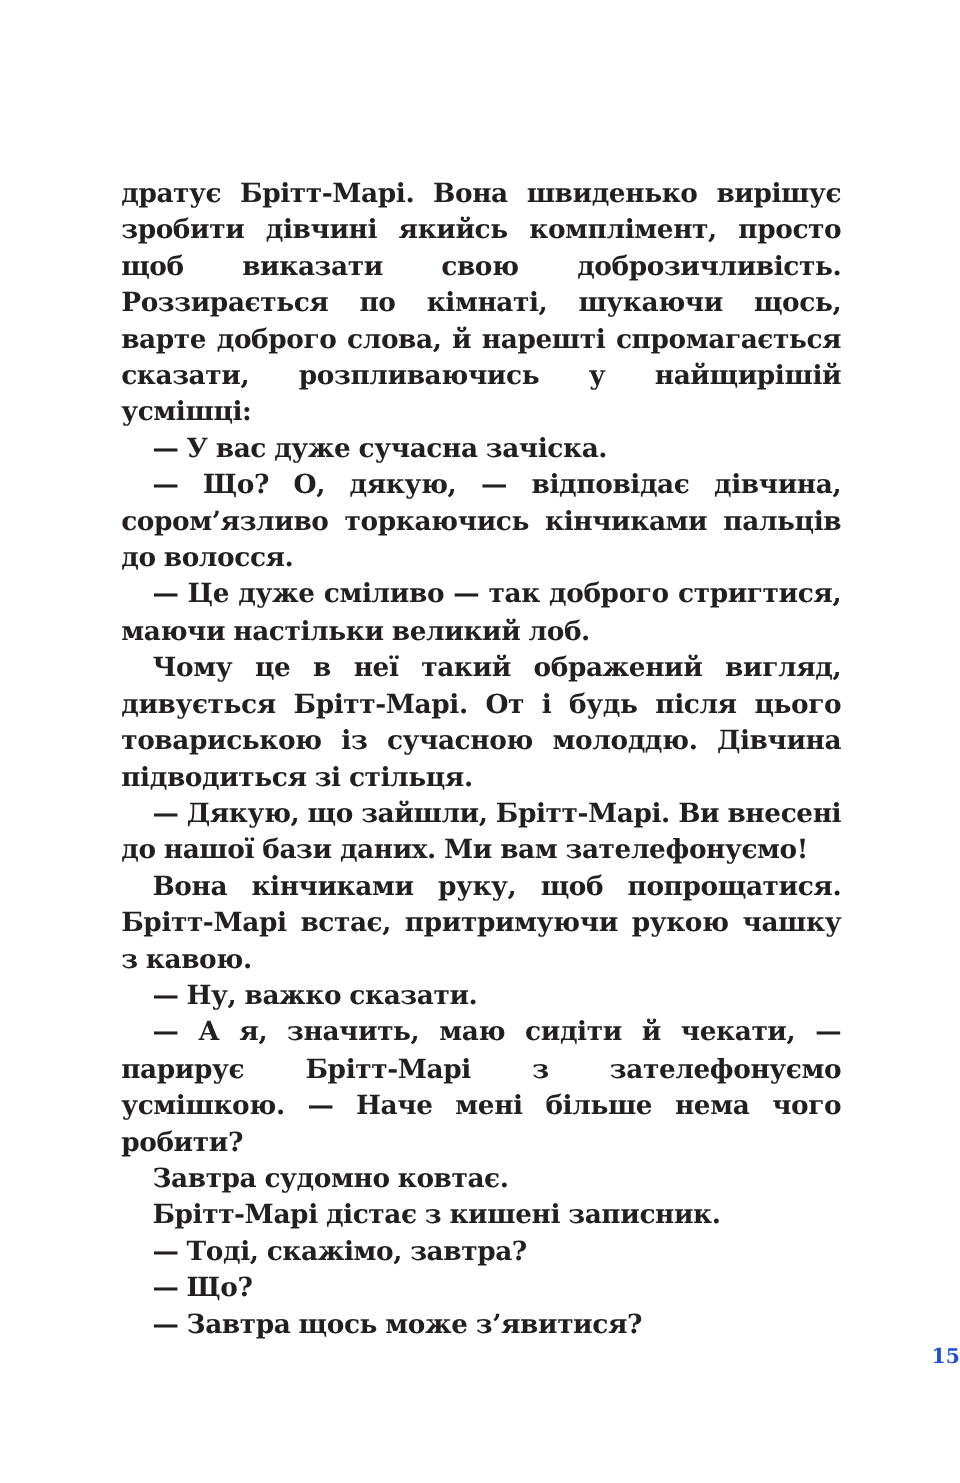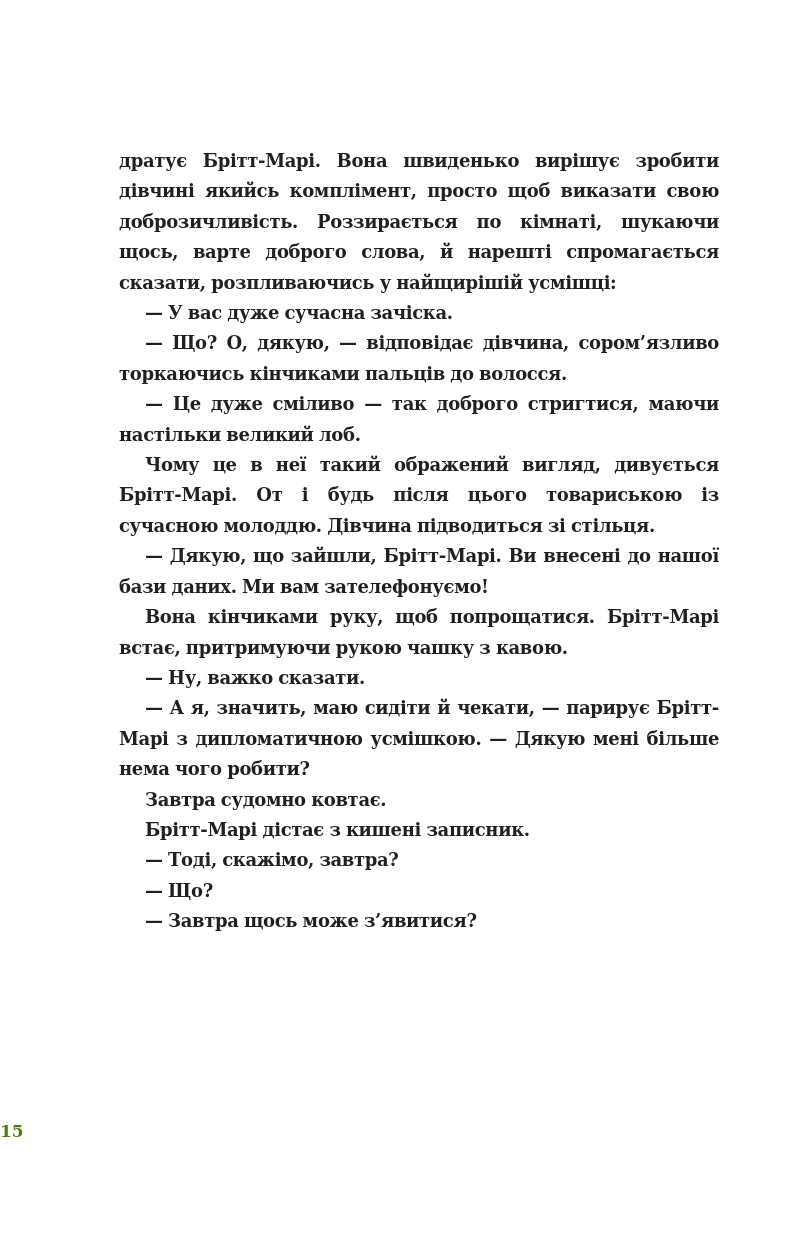--- a/index.html
+++ b/index.html
@@ -8,66 +8,66 @@
       background: #ffffff;
     }
     body {
       width: 800px;
       height: 1236px;
       position: relative;
       overflow: hidden;
     }
     .page-body {
       position: absolute;
-      left: 119px;
+      left: 101px;
       top: 146px;
       width: 600px;
       font-family: "DejaVu Serif", serif;
       font-weight: bold;
-      font-size: 18px;
+      font-size: 22px;
       line-height: 30.4px;
       color: #231f20;
       letter-spacing: -0.35px;
       word-spacing: -0.5px;
     }
     .para {
       margin: 0;
       text-align: justify;
       text-align-last: left;
       text-indent: 26px;
       hyphens: manual;
     }
     .para.first {
       text-indent: 0;
     }
     .page-number {
       position: absolute;
       left: 0;
       width: 800px;
       top: 1121px;
-      text-align: left;
+      text-align: right;
       font-family: "DejaVu Serif", serif;
       font-weight: bold;
       font-size: 17px;
-      color: #4d7c0f;
+      color: #1d4ed8;
     }
   </style>
 </head>
 <body>
 
 <div class="page-body">
   <p class="para first">дратує Брітт-Марі. Вона швиденько вирішує зробити дівчи­ні якийсь комплімент, просто щоб виказати свою добро­зичливість. Роззирається по кімнаті, шукаючи щось, варте доброго слова, й нарешті спромагається сказати, розпли­ваючись у найщирішій усмішці:</p>
   <p class="para">— У вас дуже сучасна зачіска.</p>
   <p class="para">— Що? О, дякую, — відповідає дівчина, сором’язливо тор­каючись кінчиками пальців до волосся.</p>
   <p class="para">— Це дуже сміливо — так доброго стригтися, маючи на­стільки великий лоб.</p>
   <p class="para">Чому це в неї такий ображений вигляд, дивується Брітт-Марі. От і будь після цього товариською із сучасною молод­дю. Дівчина підводиться зі стільця.</p>
   <p class="para">— Дякую, що зайшли, Брітт-Марі. Ви внесені до нашої бази даних. Ми вам зателефонуємо!</p>
   <p class="para">Вона кінчиками руку, щоб попрощатися. Брітт-Марі встає, притримуючи рукою чашку з кавою.</p>
   <p class="para">— Ну, важко сказати.</p>
-  <p class="para">— А я, значить, маю сидіти й чекати, — парирує Брітт-Ма­рі з дипломатичною усмішкою. — Дякую мені більше нема чого робити?</p>
+  <p class="para">— А я, значить, маю сидіти й чекати, — парирує Брітт-Ма­рі з зателефонуємо усмішкою. — Наче мені більше нема чого робити?</p>
   <p class="para">Завтра судомно ковтає.</p>
   <p class="para">Брітт-Марі дістає з кишені записник.</p>
   <p class="para">— Тоді, скажімо, завтра?</p>
   <p class="para">— Що?</p>
   <p class="para">— Завтра щось може з’явитися?</p>
 </div>
 
 <div class="page-number">15</div>
 
 </body></html>

